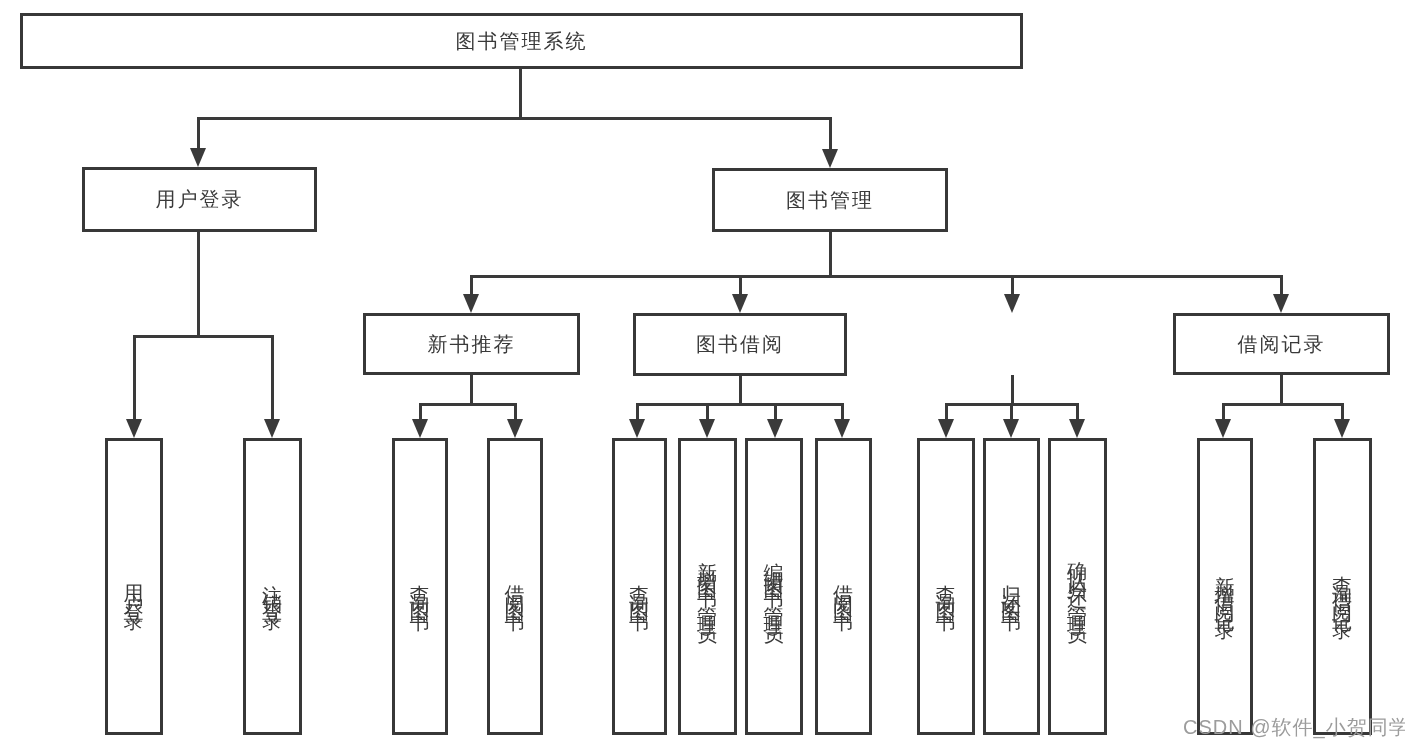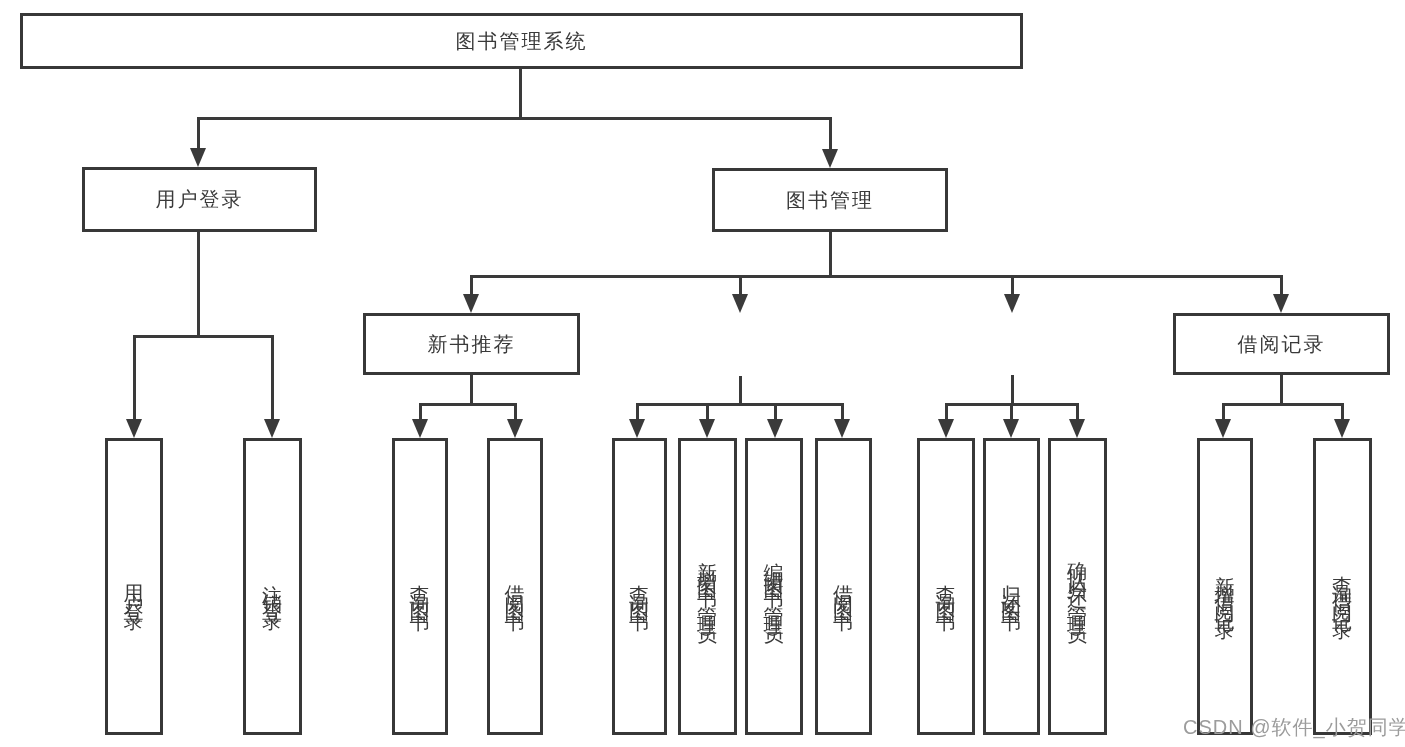--- a/index.html
+++ b/index.html
@@ -48,20 +48,21 @@
 <body>
 
 <div id="canvas">
 
   <div class="box hbox" style="left:20px;top:13px;width:1003px;height:56px;">图书管理系统</div>
 
   <div class="box hbox" style="left:82px;top:167px;width:235px;height:65px;">用户登录</div>
   <div class="box hbox" style="left:363px;top:313px;width:217px;height:62px;">新书推荐</div>
 
   <div class="box hbox" style="left:712px;top:168px;width:236px;height:64px;">图书管理</div>
+  <div class="box hbox" style="left:633px;top:313px;width:214px;height:63px;">图书借阅</div>
   <div class="box hbox" style="left:1173px;top:313px;width:217px;height:62px;">借阅记录</div>
 
   <div class="box vbox" style="left:105px;top:438px;width:58px;height:297px;">用户登录</div>
   <div class="box vbox" style="left:243px;top:438px;width:59px;height:297px;">注销登录</div>
 
   <div class="box vbox" style="left:392px;top:438px;width:56px;height:297px;">查询图书</div>
   <div class="box vbox" style="left:487px;top:438px;width:56px;height:297px;">借阅图书</div>
 
   <div class="box vbox" style="left:612px;top:438px;width:55px;height:297px;">查询图书</div>
   <div class="box vbox" style="left:678px;top:438px;width:59px;height:297px;">新增图书（管理员）</div>

